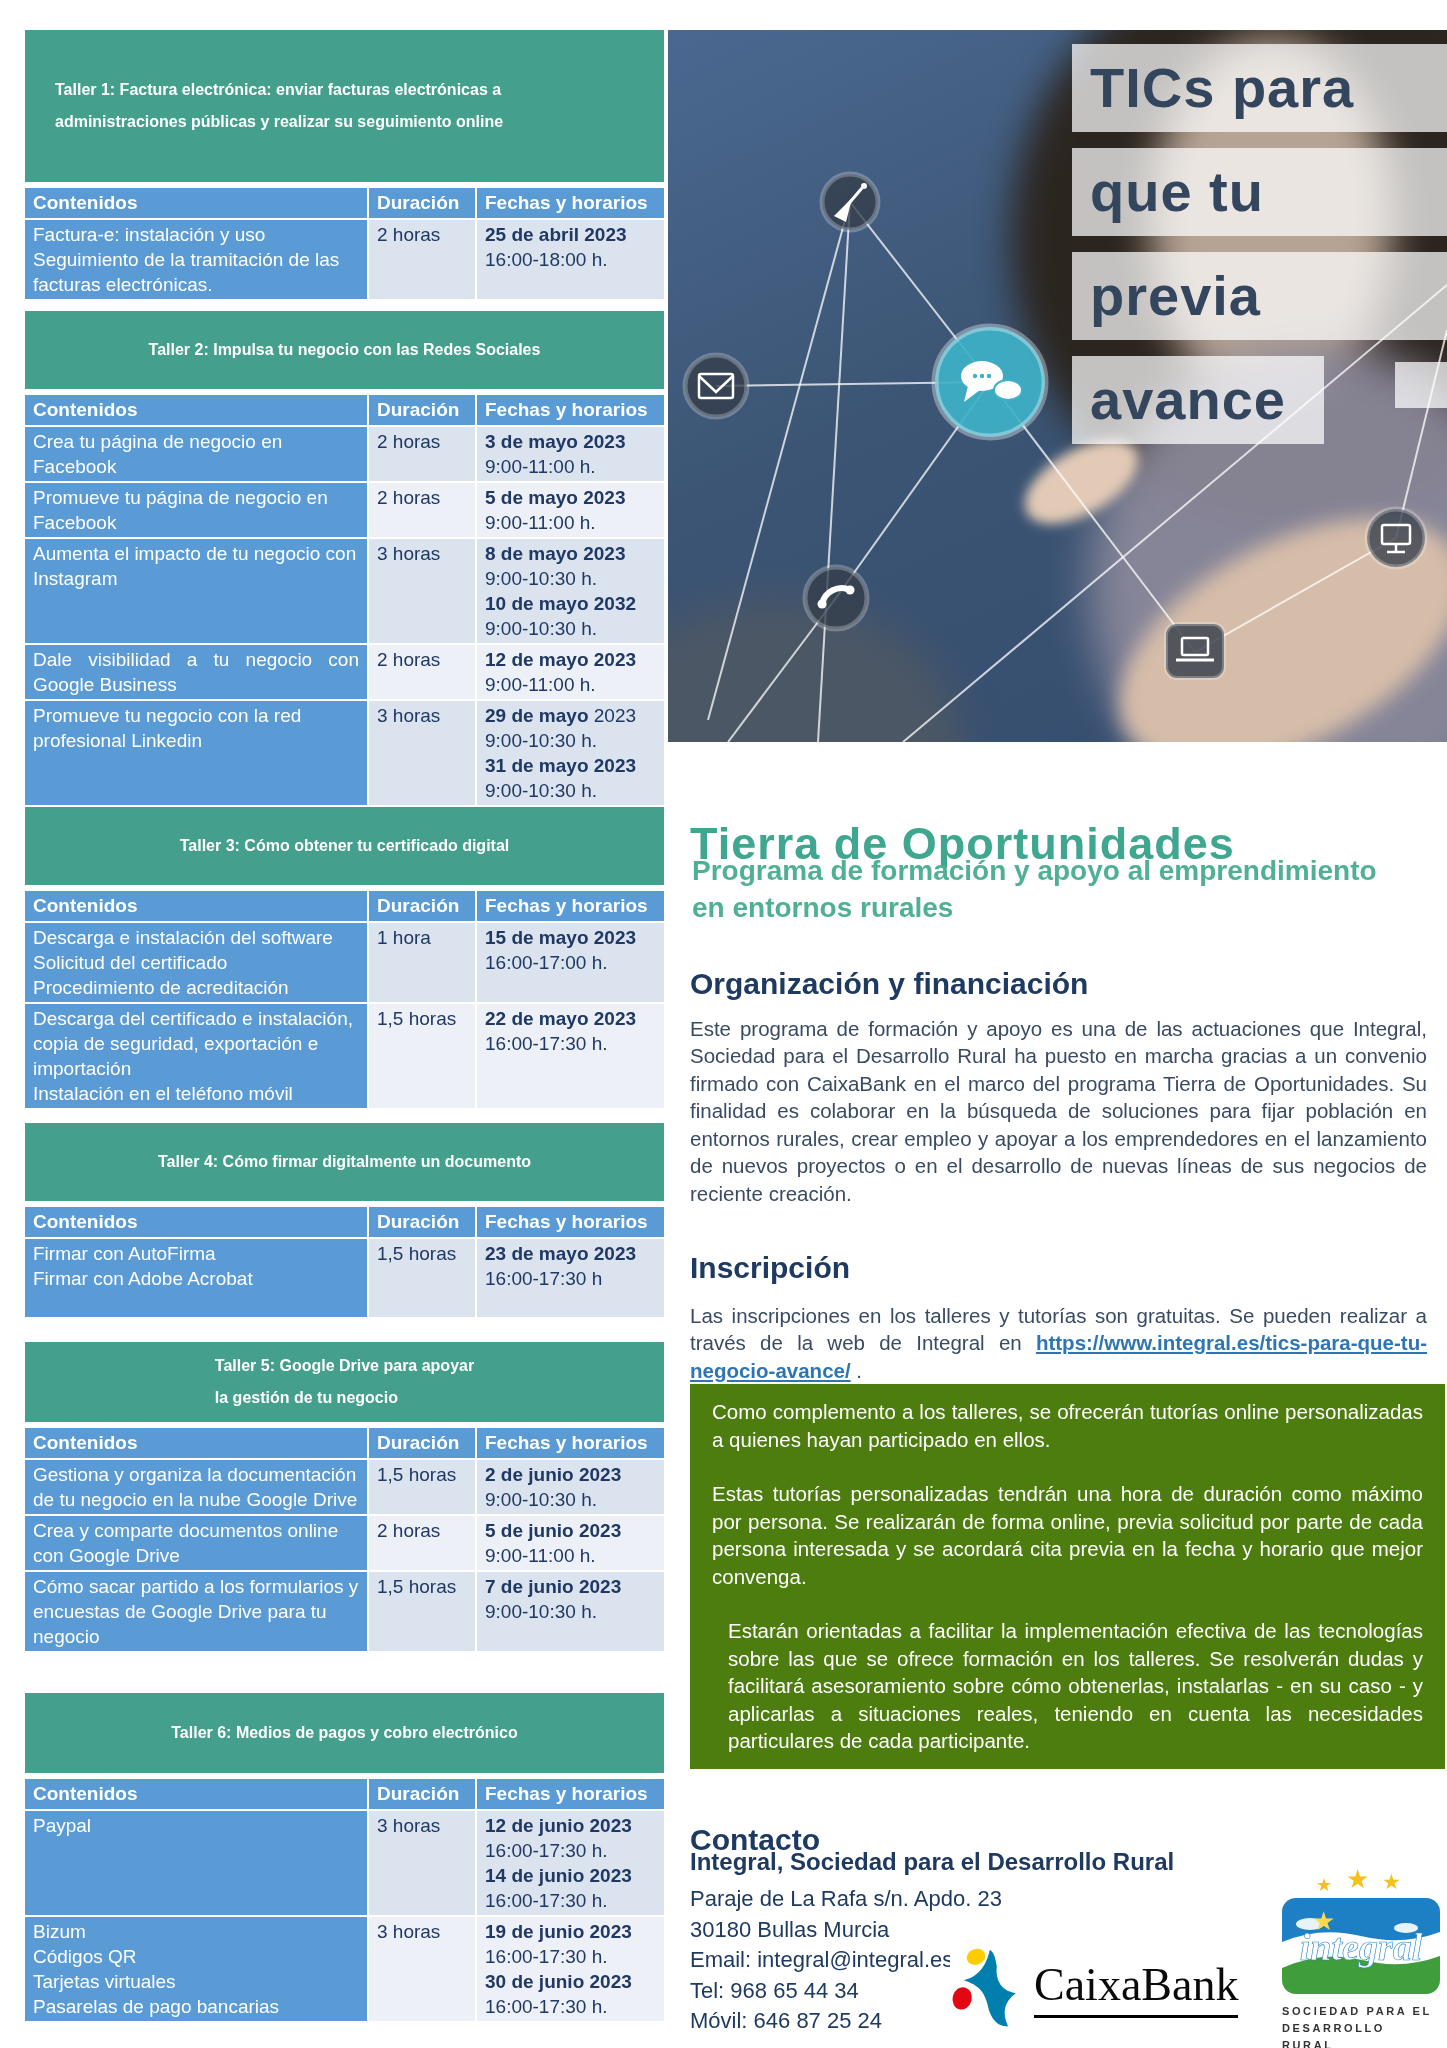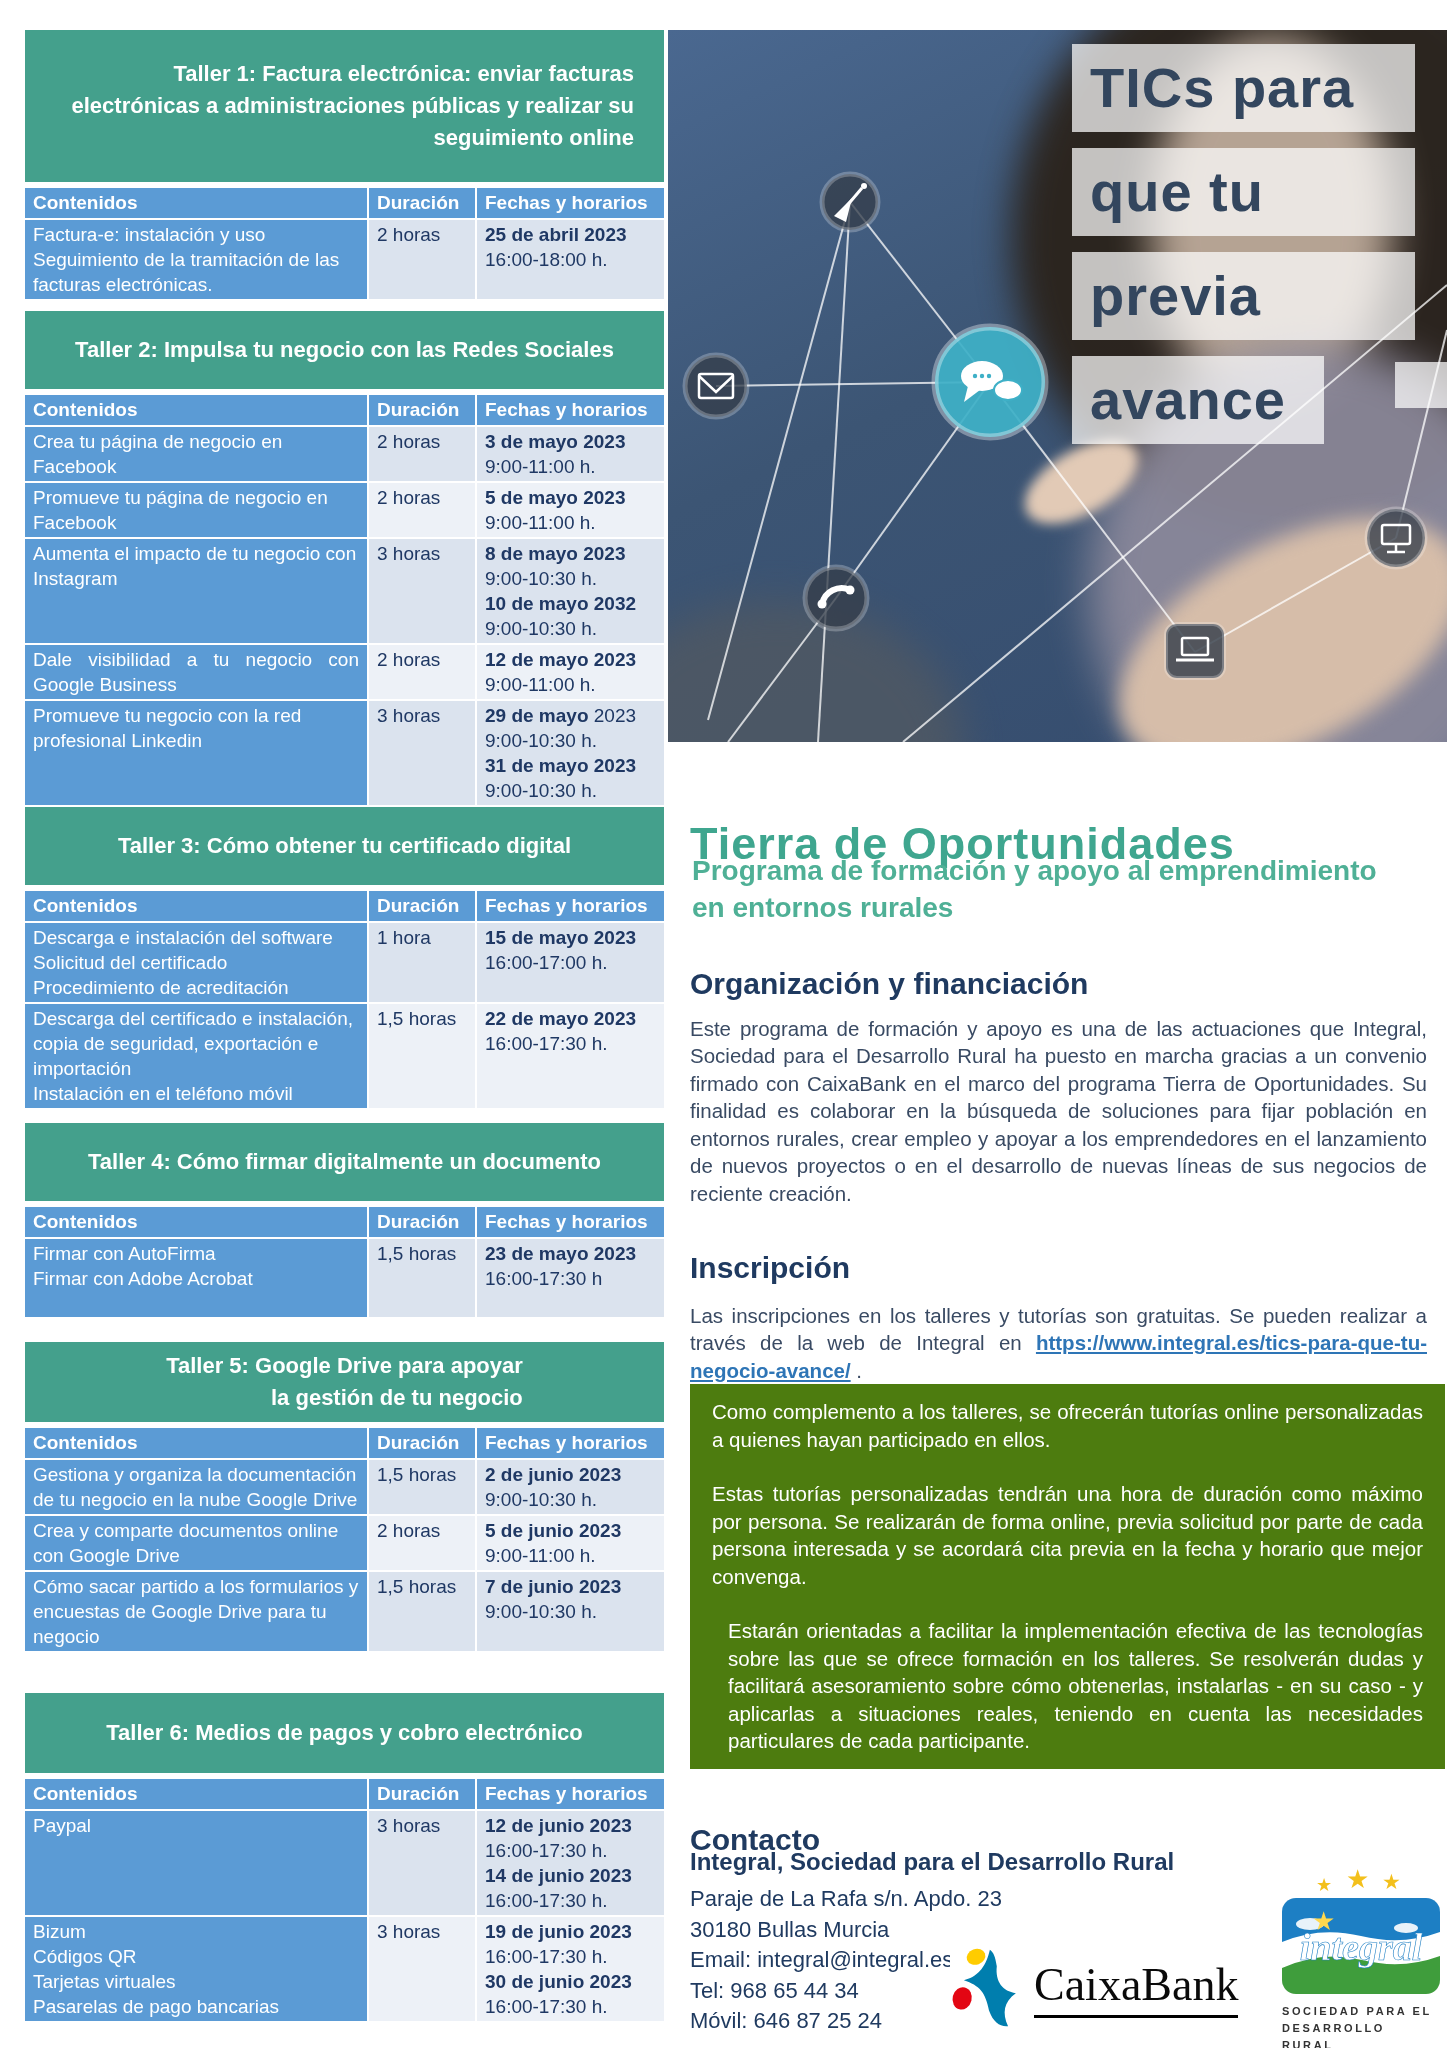--- a/index.html
+++ b/index.html
@@ -3,43 +3,43 @@
 <meta charset="utf-8">
 <style>
   html,body { margin:0; padding:0; background:#888; }
   .page {
     position:relative; width:1447px; height:2048px; background:#ffffff;
     font-family:"Liberation Sans", sans-serif; overflow:hidden; margin:0 auto;
   }
   
   .taller { position:absolute; left:25px; width:639px; }
   .t-head {
-    background:#44a08c; color:#fff; font-weight:700; font-size:22px; line-height:32px;
-    display:flex; align-items:center; justify-content:center; text-align:right;
+    background:#44a08c; color:#fff; font-weight:700; font-size:16px; line-height:32px;
+    display:flex; align-items:center; justify-content:center; text-align:left;
     padding:8px 14px; box-sizing:border-box; white-space:pre-line;
   }
   .t-table { margin-top:6px; display:flex; flex-direction:column; gap:2px; }
   .hrow, .trow { display:grid; grid-template-columns:342px 106px 187px; column-gap:2px; }
   .hc { background:#5b9bd5; color:#fff; font-weight:700; font-size:19px; line-height:28px; padding:1px 8px; }
   .cell { font-size:19px; line-height:25px; padding:2px 8px; }
   .cont { background:#5b9bd5; color:#fff; white-space:pre-line; }
   .jus  { text-align:justify; }
   .dur, .fec { color:#1f3864; }
   .alt0 .dur, .alt0 .fec { background:#dbe3ee; }
   .alt1 .dur, .alt1 .fec { background:#edf1f7; }
   .fb { font-weight:700; }
   
   .photo {
     position:absolute; left:668px; top:30px; width:779px; height:712px; overflow:hidden;
     background:linear-gradient(155deg,#4a6890 0%, #3c5574 45%, #354c6e 100%);
   }
   .blob { position:absolute; border-radius:50%; }
   .net  { position:absolute; left:0; top:0; }
   .tl {
-    position:absolute; left:404px; width:343px; height:88px; background:rgba(255,255,255,0.72);
+    position:absolute; left:404px; width:375px; height:88px; background:rgba(255,255,255,0.72);
     color:#33465e; font-weight:700; font-size:56px; line-height:88px; padding-left:18px;
     box-sizing:border-box; letter-spacing:1px;
   }
   .tl4 { width:252px; }
   .sliver { position:absolute; left:727px; top:332px; width:52px; height:46px; background:rgba(255,255,255,0.72); }
   
   .h-teal {
     position:absolute; left:690px; color:#3fa68f; font-weight:700; font-size:45px; letter-spacing:1px;
   }
   .sub-teal {

